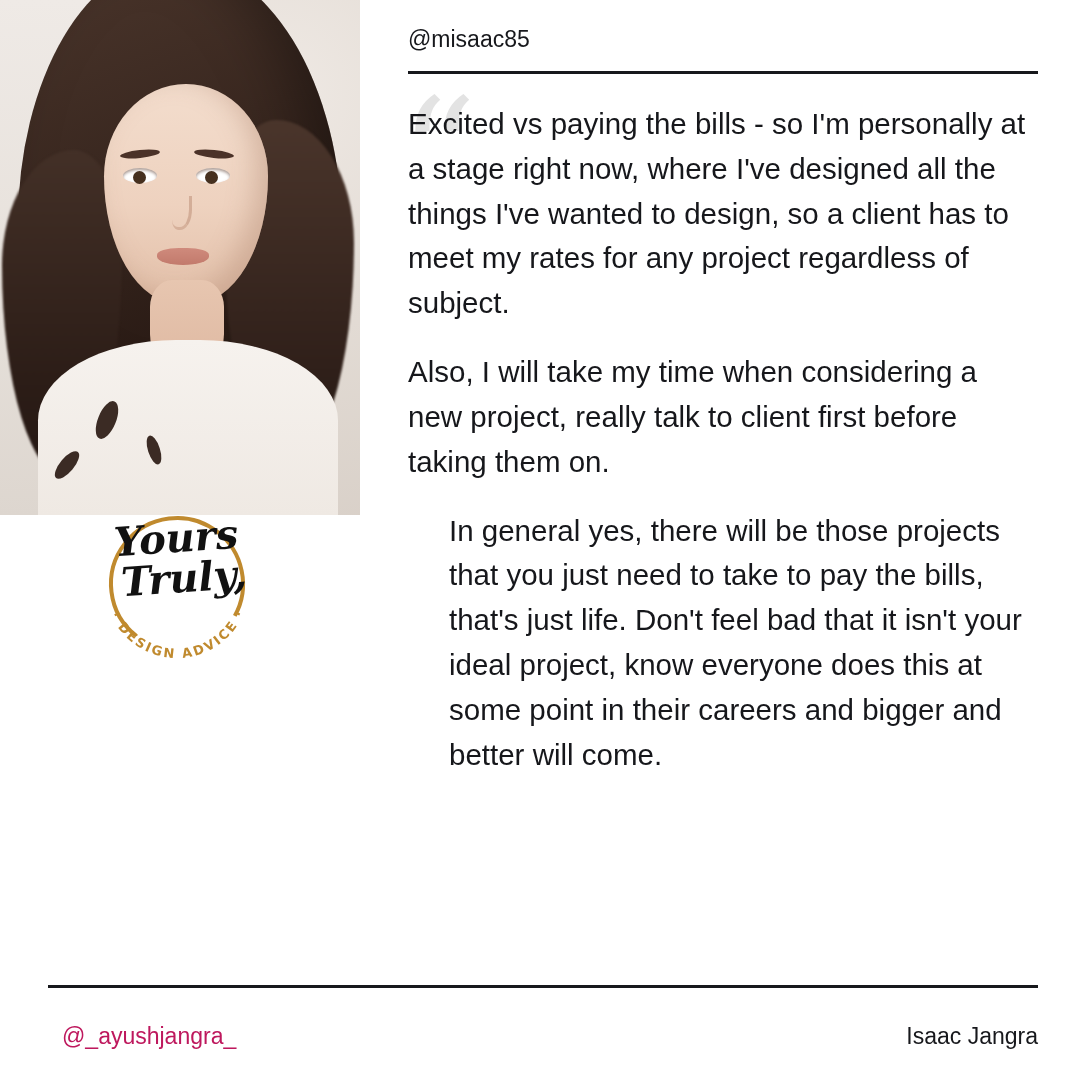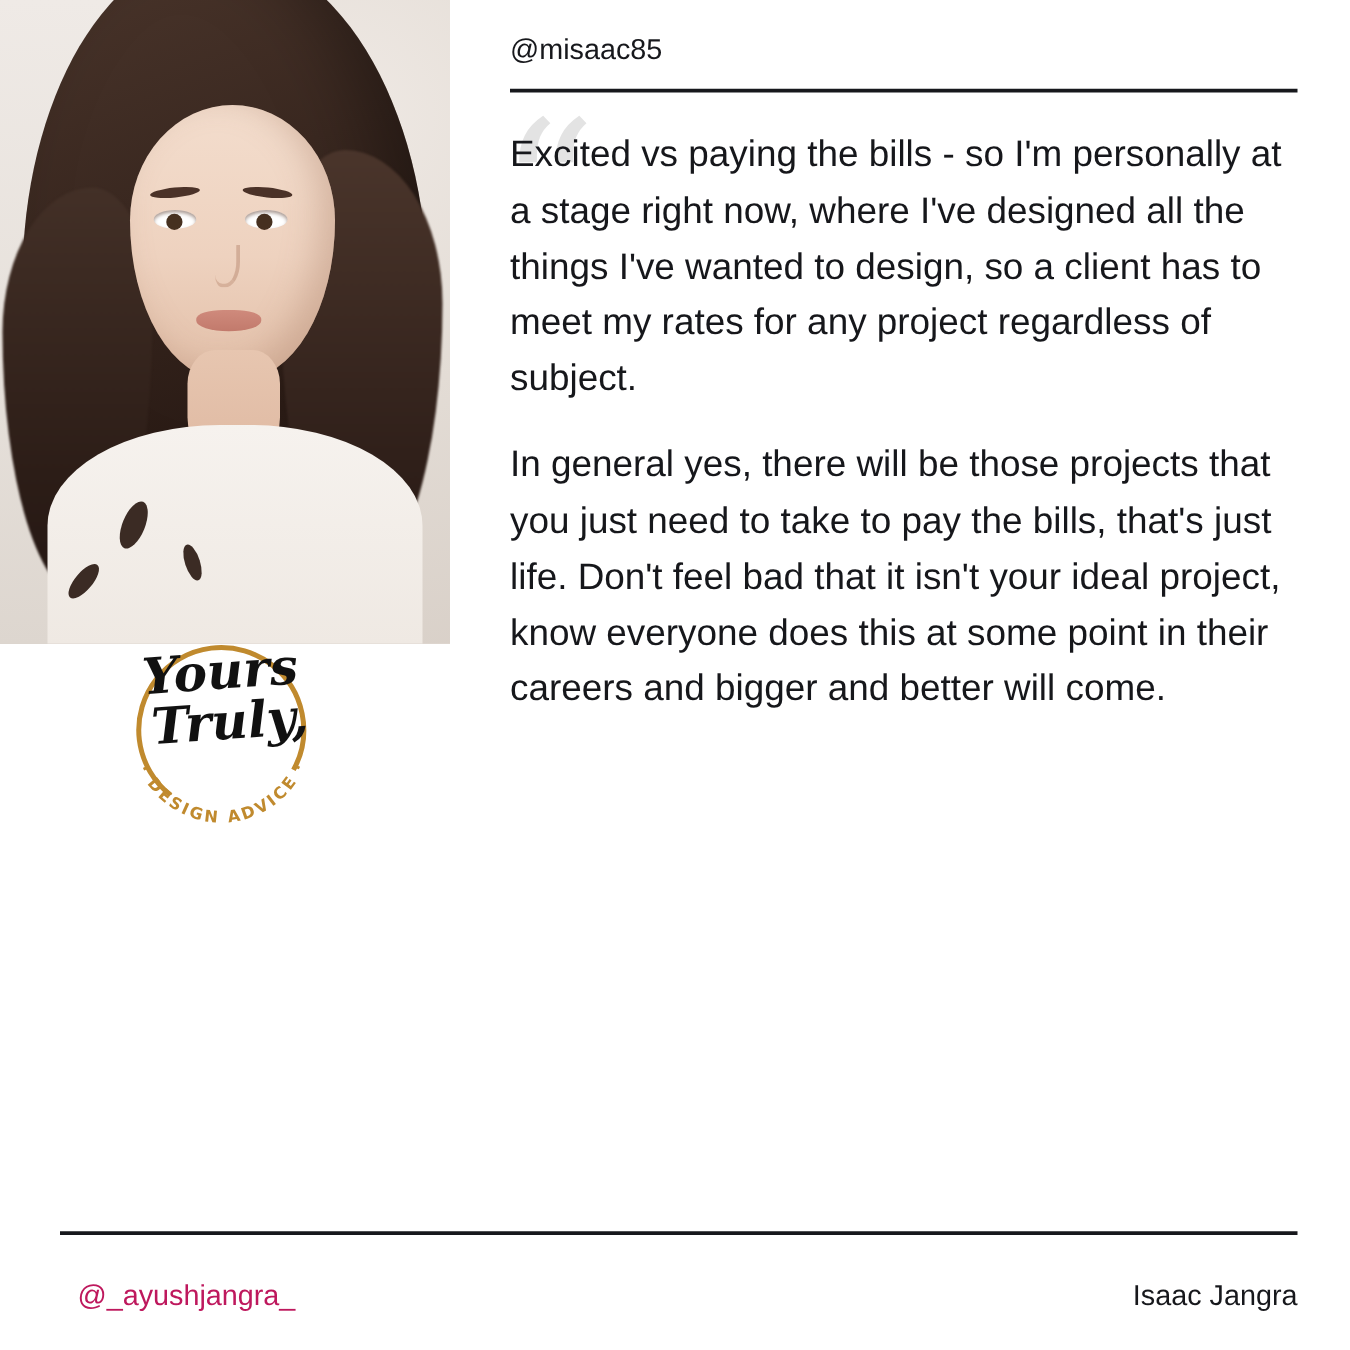--- a/index.html
+++ b/index.html
@@ -205,21 +205,21 @@
   .quote-body {
     position: relative;
     z-index: 1;
     margin-top: 28px;
     font-family: Liberation Sans, sans-serif;
     font-size: 29.5px;
     line-height: 1.52;
     color: #16171b;
   }
   .quote-body p { margin-bottom: 24px; }
-  .quote-body p:last-child { margin-bottom: 0; }
+  .quote-body p:last-child { margin-bottom: 0; margin-left: 41px; }
   .footer-left {
     position: absolute;
     left: 62px;
     bottom: 30px;
     font-size: 23px;
     color: #be185d;
   }
   .footer-right {
     position: absolute;
     right: 42px;
@@ -292,20 +292,21 @@
     <div class="top-meta">
       <span class="handle">@misaac85</span>
     </div>
 
     <div class="rule-top"></div>
 
     <div class="quote-mark">“</div>
 
     <div class="quote-body">
       <p>Excited vs paying the bills - so I'm personally at a stage right now, where I've designed all the things I've wanted to design, so a client has to  meet my rates for any project regardless of subject.</p>
+      <p>Also, I will take my time when considering a new project, really talk to client first before taking them on.</p>
       <p>In general yes, there will be those projects that you just need to take to pay the bills, that's just life. Don't feel bad that it isn't your ideal project, know everyone does this at some point in their careers and bigger and better will come.</p>
     </div>
   </div>
 
   <div class="global-rule"></div>
   <div class="footer-left">@_ayushjangra_</div>
   <div class="footer-right">Isaac Jangra</div>
 
 </div>
 

